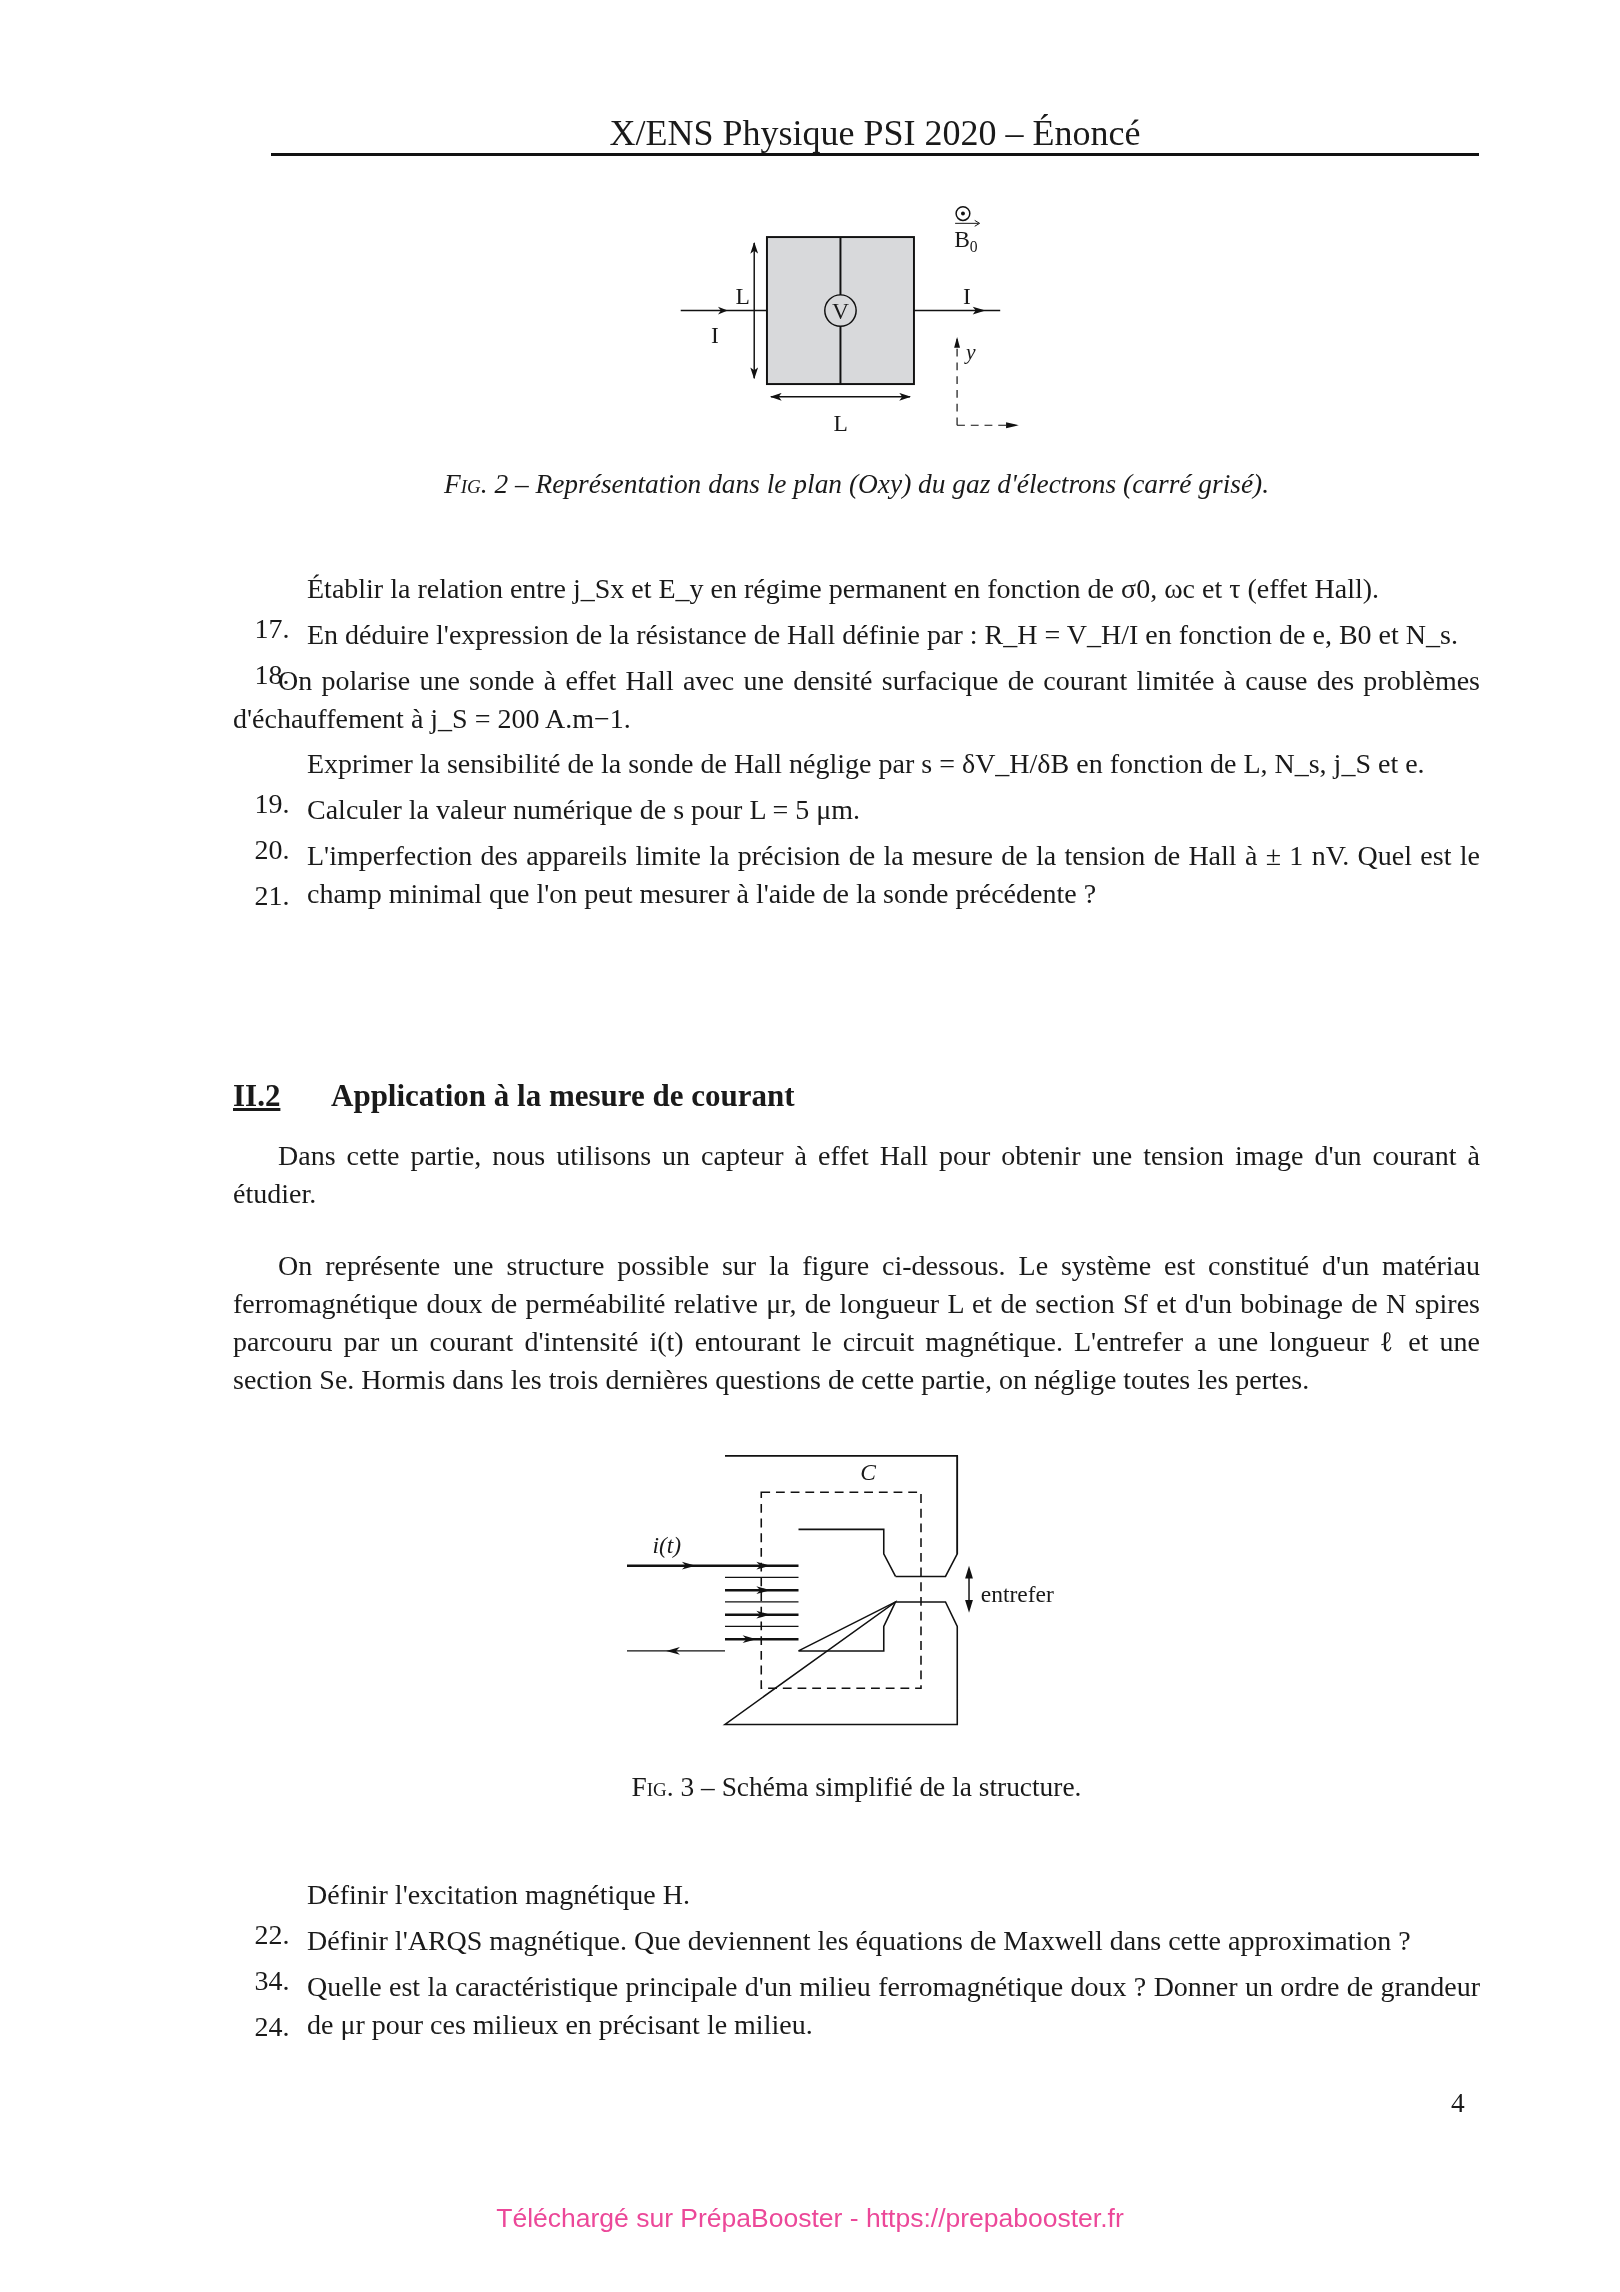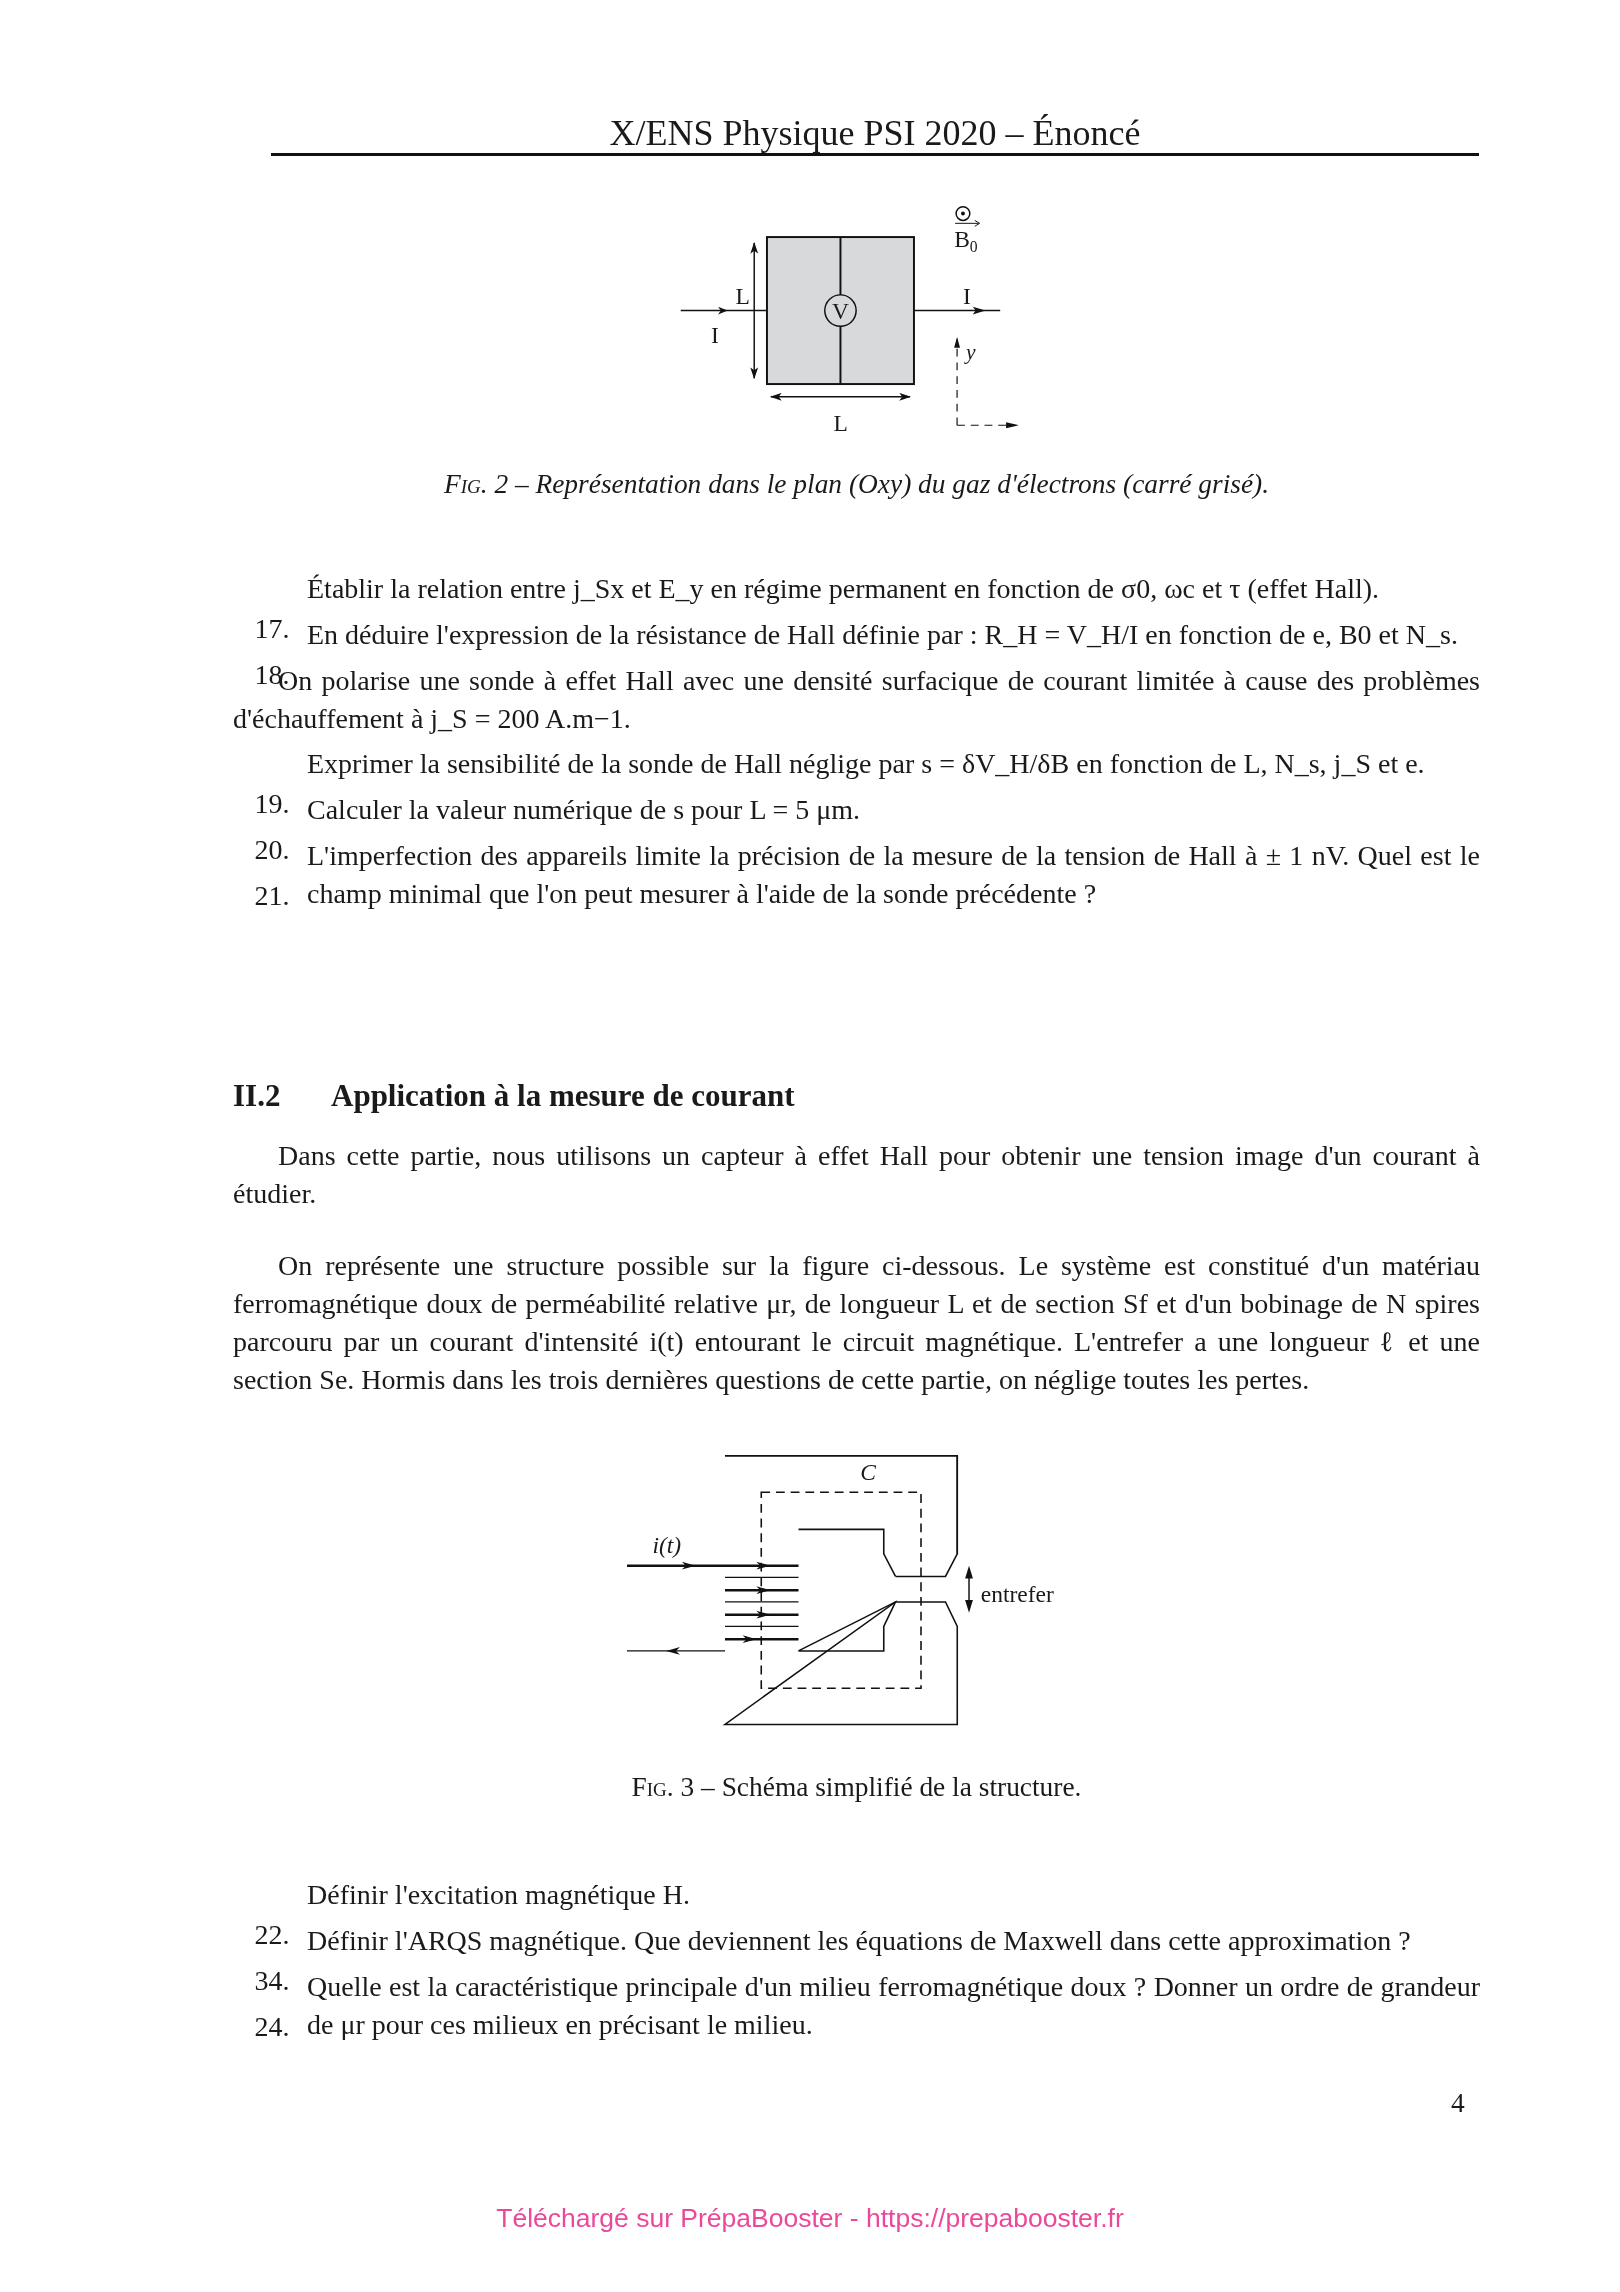--- a/index.html
+++ b/index.html
@@ -10,21 +10,21 @@
   .header-rule { position: absolute; left: 271px; top: 153px; width: 1208px; height: 2.9px; background: #111; }
   .fig { position: absolute; }
   .caption { position: absolute; left: 235px; width: 1243px; text-align: center; font-size: 27.4px; line-height: 35px; }
   .sc { font-variant: small-caps; }
   .body-block { position: absolute; left: 233px; width: 1247px; font-size: 28px; line-height: 38px; text-align: justify; }
   .q { position: relative; padding-left: 74px; margin: 0; }
   .q .num { position: absolute; left: 21.6px; top: 0; margin-top: 40px; }
   .para { text-indent: 45px; margin: 0; }
   .gap-s { height: 7.8px; }
   .section-title { position: absolute; left: 233px; top: 1076px; font-size: 31px; font-weight: bold; line-height: 39px; }
-  .section-title .secnum { display: inline-block; width: 98px; }
+  .section-title .secnum { display: inline-block; width: 98px; text-decoration: underline; }
   .page-number { position: absolute; left: 1451px; top: 2088px; font-size: 27.4px; }
   .footer { position: absolute; left: 0; top: 2203px; width: 1620px; text-align: center;
             font-family: "Liberation Sans", "DejaVu Sans", sans-serif; font-size: 26.5px; color: #ec4899; }
   svg text { font-family: "Liberation Serif", "DejaVu Serif", serif; fill: #1a1a1a; }
 </style>
 </head>
 <body>
 
 <div class="page-header">X/ENS Physique PSI 2020 – Énoncé</div>
 <div class="header-rule"></div>

